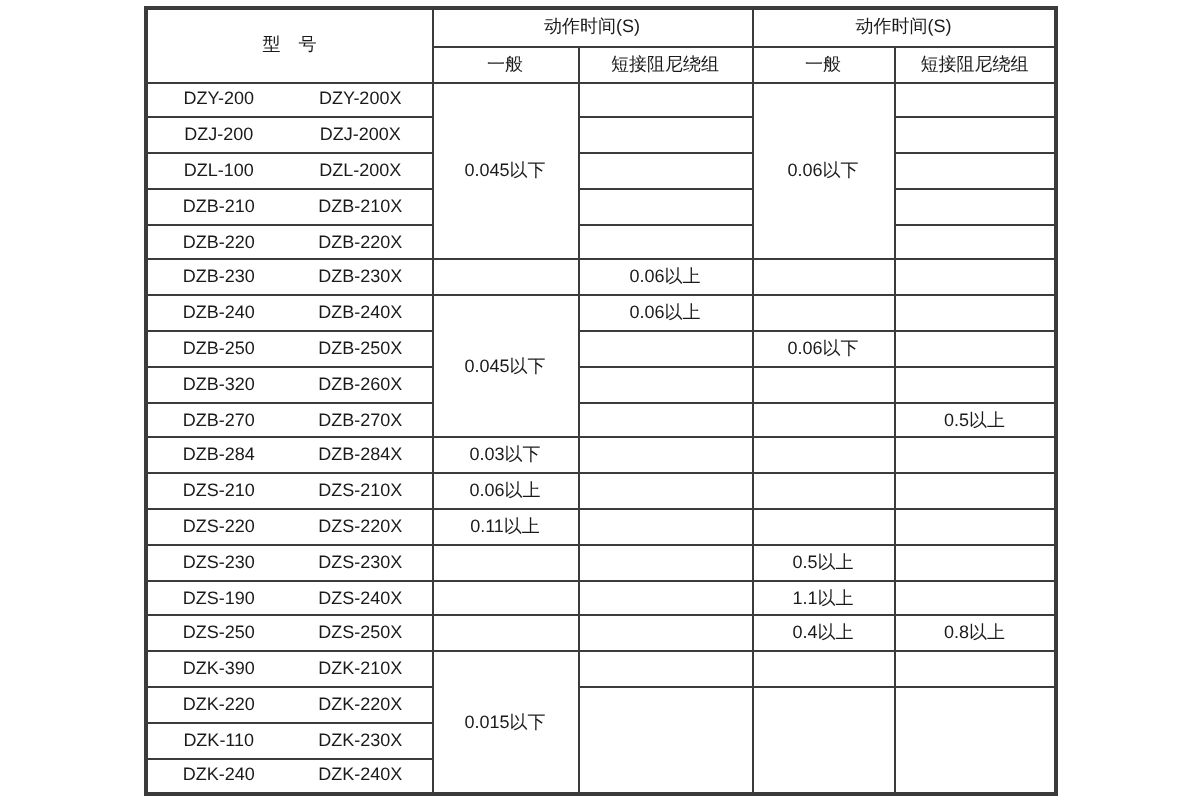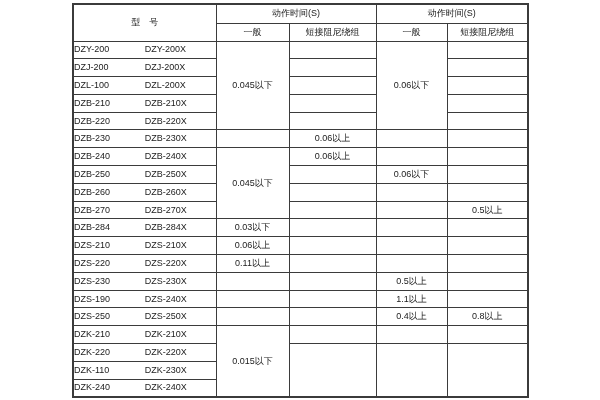--- a/index.html
+++ b/index.html
@@ -41,21 +41,21 @@
   thead tr.h1 { height: 19px; }
   thead tr.h2 { height: 18px; }
   tbody tr { height: 17.8px; }
   td.model { padding: 0; }
   .model-pair {
     display: flex;
     width: 100%;
   }
   .model-pair span {
     flex: 1;
-    text-align: left;
+    text-align: center;
   }
 </style>
 </head>
 <body>
 
 <div class="stage">
   <table class="spec">
     <colgroup>
       <col style="width:143px">
       <col style="width:73px">
@@ -160,21 +160,21 @@
               <span>DZB-250X</span>
             </div>
           </td>
         <td></td>
         <td>0.06以下</td>
         <td></td>
       </tr>
       <tr>
         <td class="model">
             <div class="model-pair">
-              <span>DZB-260</span>
+              <span>DZB-320</span>
               <span>DZB-260X</span>
             </div>
           </td>
         <td></td>
         <td></td>
         <td></td>
       </tr>
       <tr>
         <td class="model">
             <div class="model-pair">
@@ -254,21 +254,21 @@
             </div>
           </td>
         <td></td>
         <td></td>
         <td>0.4以上</td>
         <td>0.8以上</td>
       </tr>
       <tr>
         <td class="model">
             <div class="model-pair">
-              <span>DZK-210</span>
+              <span>DZK-390</span>
               <span>DZK-210X</span>
             </div>
           </td>
         <td rowspan="4">0.015以下</td>
         <td></td>
         <td></td>
         <td></td>
       </tr>
       <tr>
         <td class="model">

